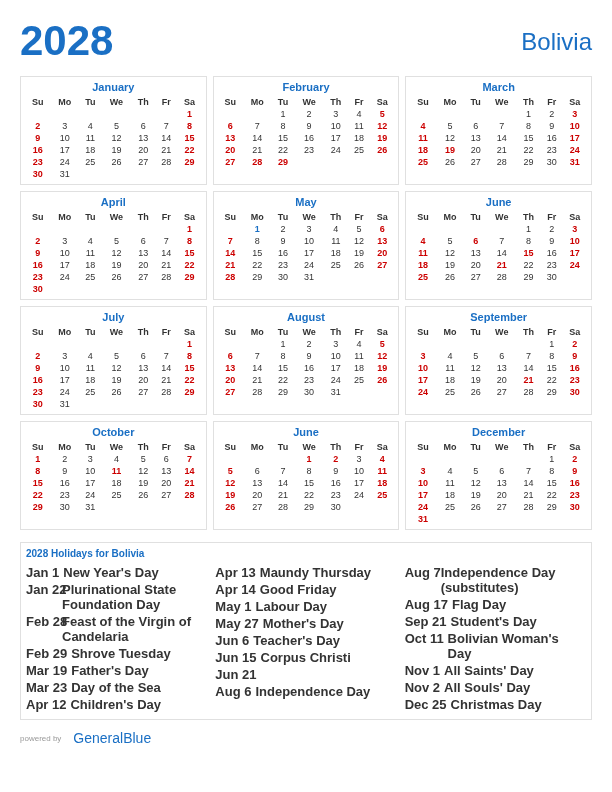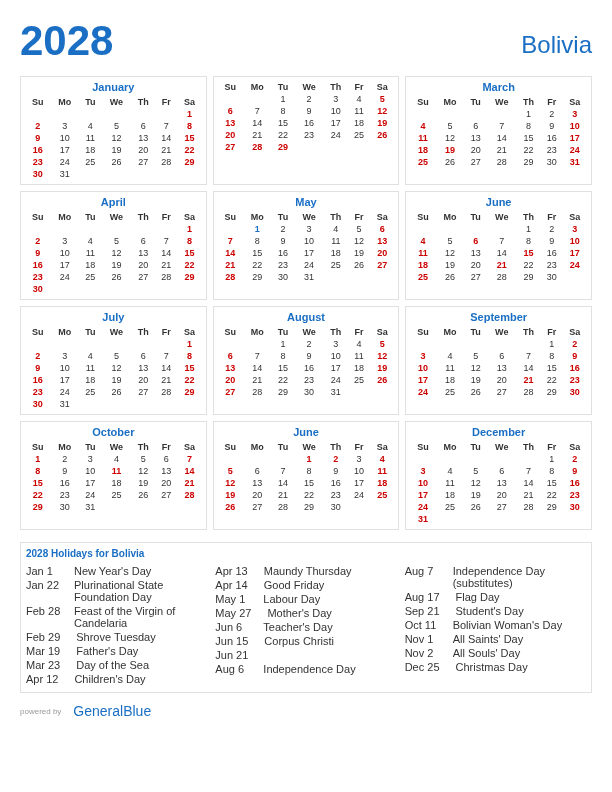--- a/index.html
+++ b/index.html
@@ -7,21 +7,21 @@
       font-family: Arial, sans-serif;
       background: #fff;
       width: 612px;
       min-height: 792px;
       padding: 20px;
       font-size: 11px;
     }
     .header {
       display: flex;
       justify-content: space-between;
-      align-items: center;
+      align-items: flex-start;
       margin-bottom: 14px;
     }
     .year {
       font-size: 42px;
       font-weight: bold;
       color: #1a6fc4;
       line-height: 1;
     }
     .country {
       font-size: 24px;
@@ -82,23 +82,24 @@
       font-weight: bold;
       margin-bottom: 6px;
     }
     .holidays-grid {
       display: grid;
       grid-template-columns: 1fr 1fr 1fr;
       gap: 1px 8px;
     }
     .holiday-item {
       display: flex;
-      gap: 16px;
-      font-size: 11px;
+      gap: 4px;
+      font-size: 13px;
       margin-bottom: 2px;
+      font-weight: bold;
     }
     .holiday-date {
       color: #333;
       white-space: nowrap;
       min-width: 32px;
     }
     .holiday-name {
       color: #333;
     }
     .powered-by {
@@ -195,20 +196,21 @@
             <td></td>
             <td></td>
             <td></td>
             <td></td>
             <td></td>
           </tr>
         </tbody>
       </table>
     </div>
     <div class="month-block">
+      <div class="month-title">February</div>
       <table class="cal-table">
         <thead>
           <tr>
             <th>Su</th>
             <th>Mo</th>
             <th>Tu</th>
             <th>We</th>
             <th>Th</th>
             <th>Fr</th>
             <th>Sa</th>

